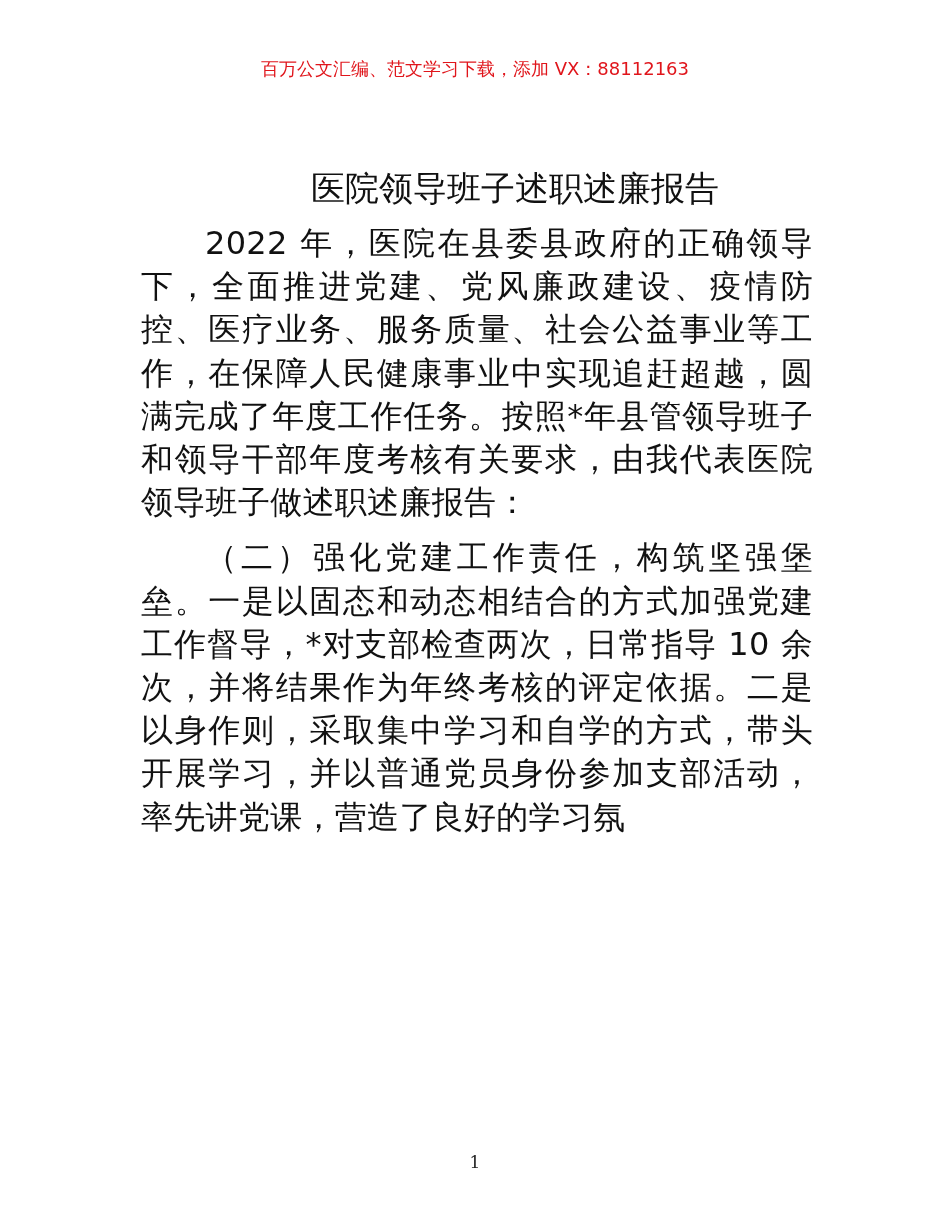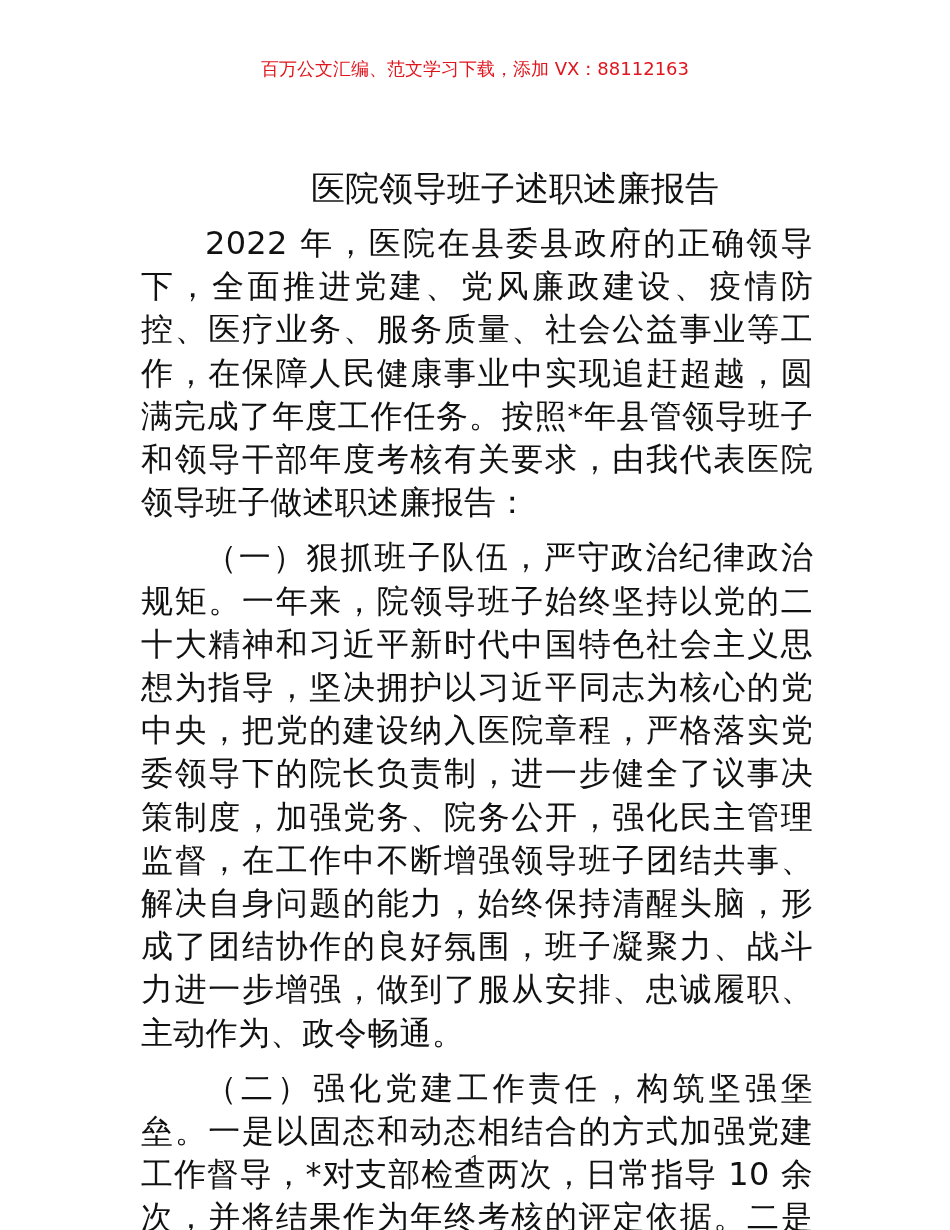--- a/index.html
+++ b/index.html
@@ -67,17 +67,16 @@
   </style>
 </head>
 <body>
 
 <div class="watermark">百万公文汇编、范文学习下载，添加 VX：88112163</div>
 
 <h1 class="title" style="margin:0;font-weight:normal;padding-left:40px;">医院领导班子述职述廉报告</h1>
 
 <div class="body-text">
   <p class="para">2022 年，医院在县委县政府的正确领导下，全面推进党建、党风廉政建设、疫情防控、医疗业务、服务质量、社会公益事业等工作，在保障人民健康事业中实现追赶超越，圆满完成了年度工作任务。按照*年县管领导班子和领导干部年度考核有关要求，由我代表医院领导班子做述职述廉报告：</p>
-  <p class="para">（一）狠抓班子队伍，严守政治纪律政治规矩。一年来，院领导班子始终坚持以党的二十大精神和习近平新时代中国特色社会主义思想为指导，坚决拥护以习近平同志为核心的党中央，把党的建设纳入医院章程，严格落实党委领导下的院长负责制，进一步健全了议事决策制度，加强党务、院务公开，强化民主管理监督，在工作中不断增强领导班子团结共事、解决自身问题的能力，始终保持清醒头脑，形成了团结协作的良好氛围，班子凝聚力、战斗力进一步增强，做到了服从安排、忠诚履职、主动作为、政令畅通。</p>
   <p class="para">（二）强化党建工作责任，构筑坚强堡垒。一是以固态和动态相结合的方式加强党建工作督导，*对支部检查两次，日常指导 10 余次，并将结果作为年终考核的评定依据。二是以身作则，采取集中学习和自学的方式，带头开展学习，并以普通党员身份参加支部活动，率先讲党课，营造了良好的学习氛</p>
 </div>
 
 <div class="page-number">1</div>
 
 </body></html>

